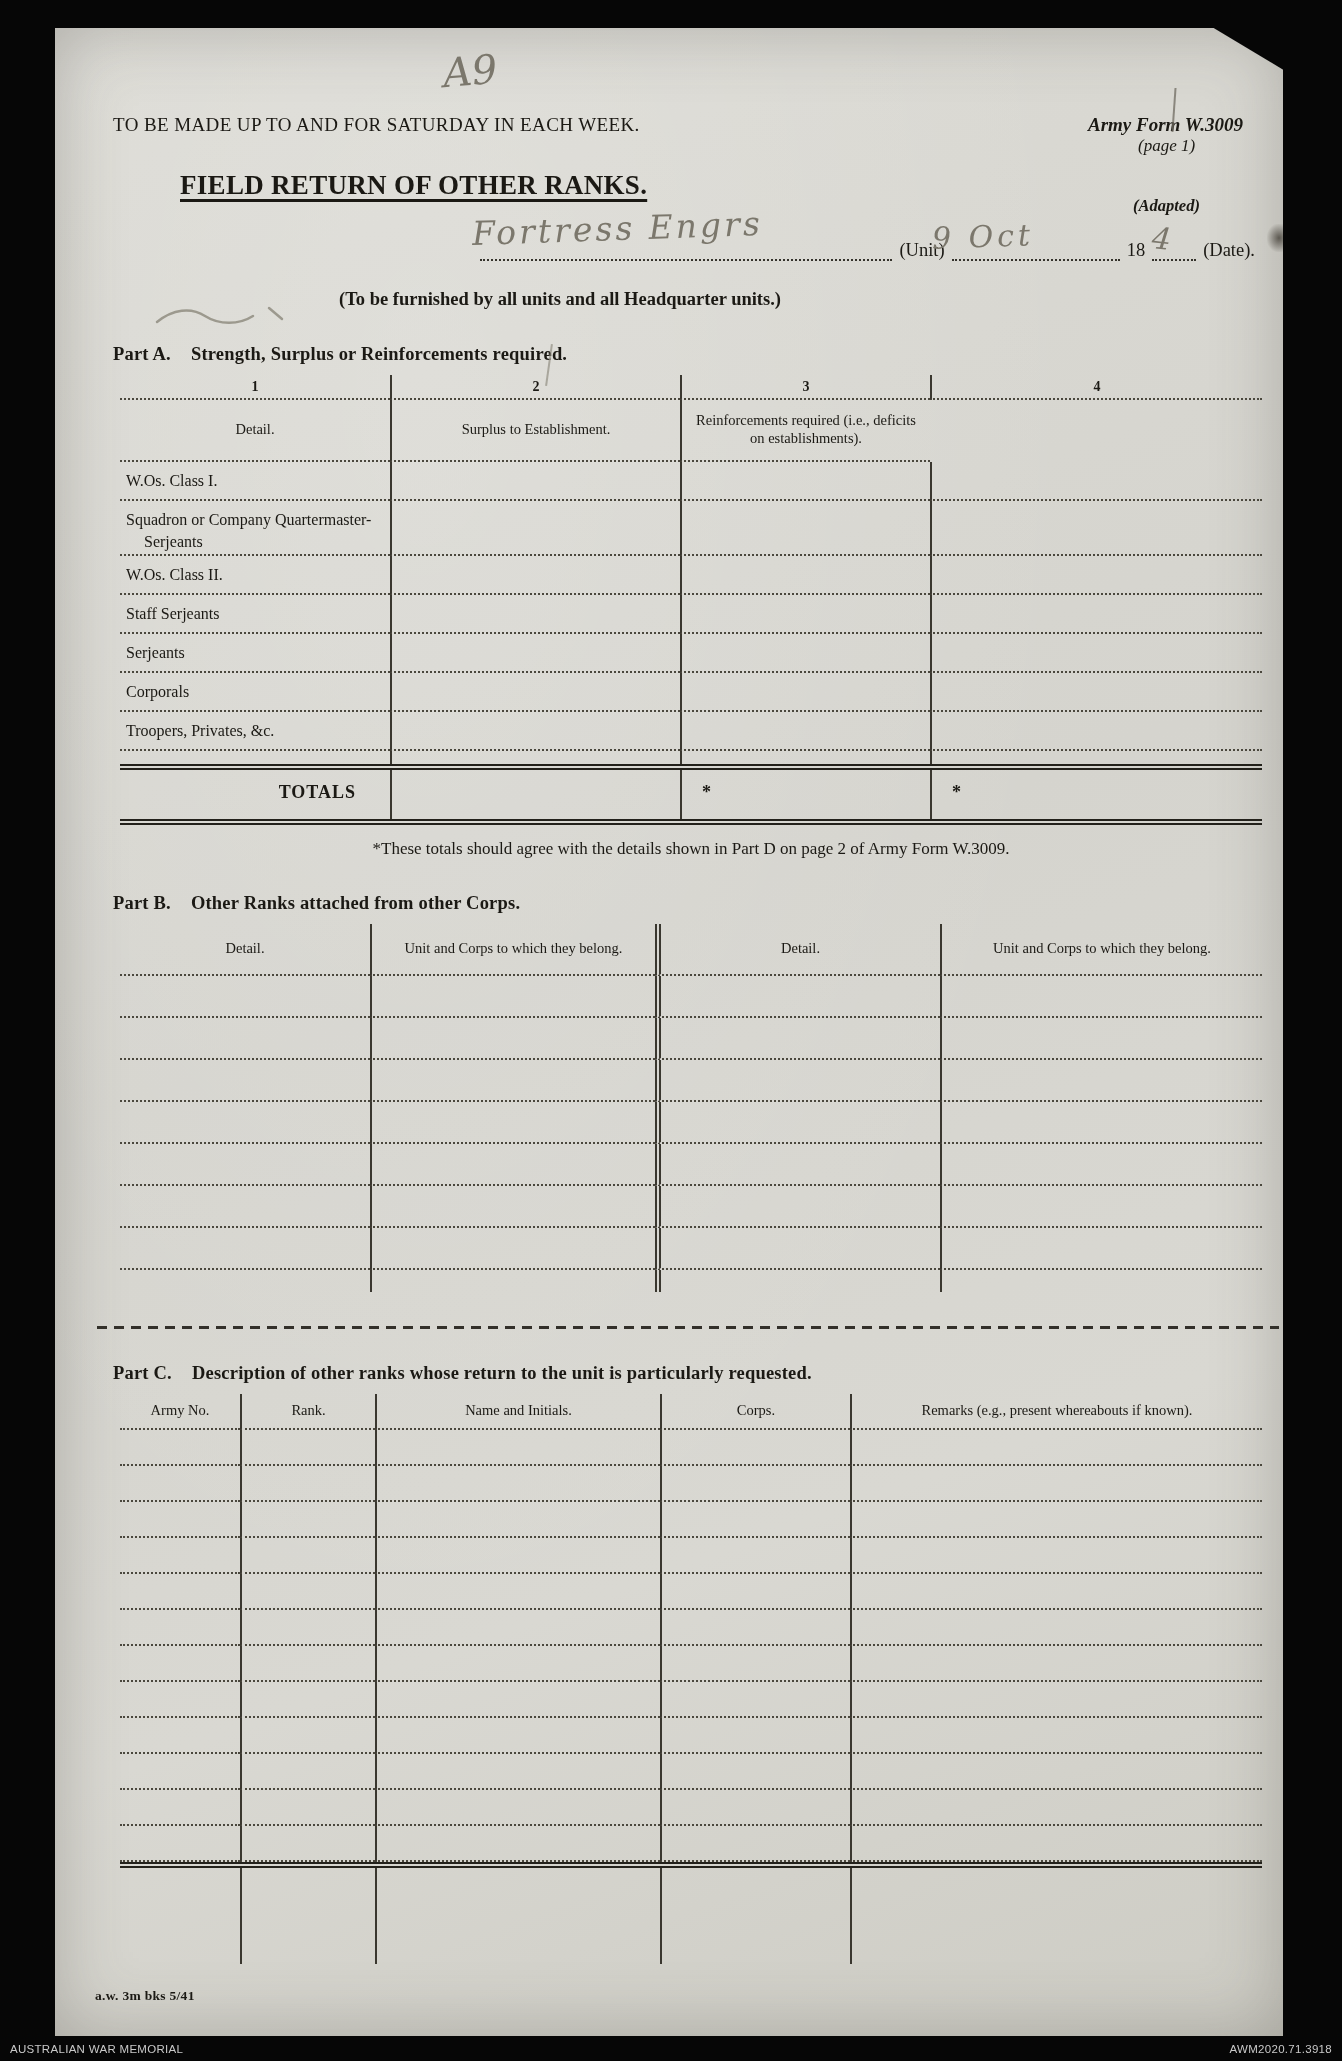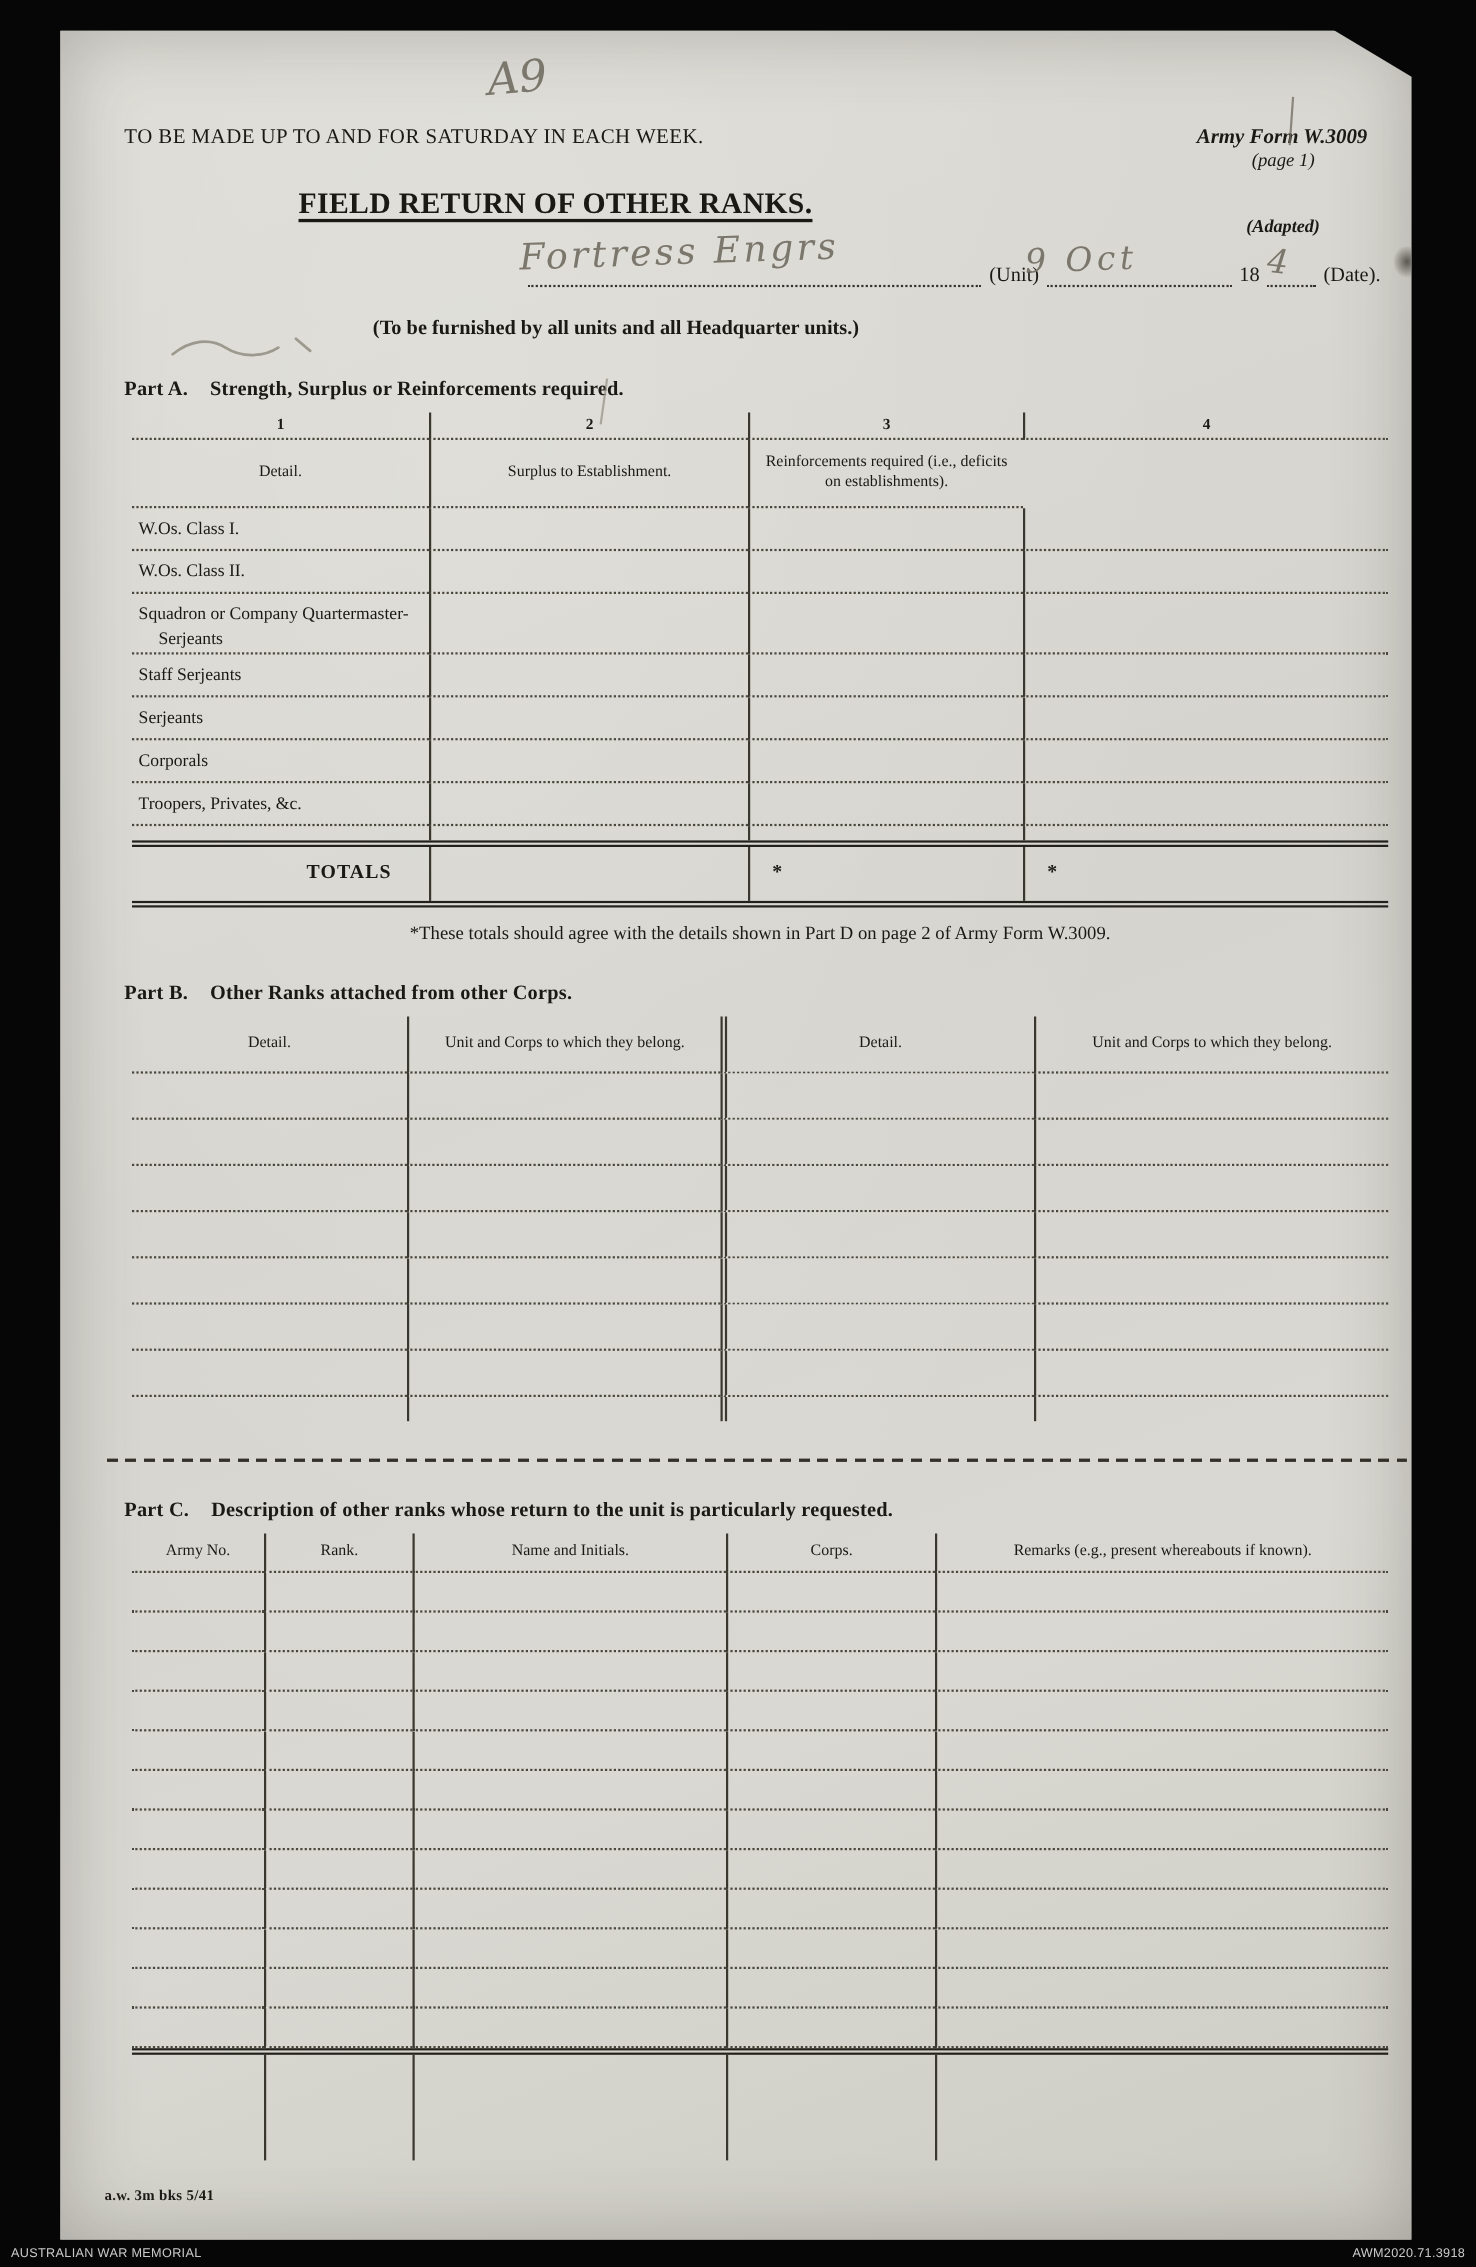--- a/index.html
+++ b/index.html
@@ -41,21 +41,21 @@
   .hw-year{ position:absolute; left:672px; top:-16px; font-size:30px; transform:rotate(6deg); }
 
   
   .toprow{ display:flex; justify-content:space-between; align-items:flex-start; padding:86px 40px 0 58px; }
   .top-instruction{ font-weight:normal; font-size:19px; letter-spacing:.4px; }
   .form-name{ font-weight:bold; font-style:italic; font-size:19px; }
   .form-pagelbl{ font-style:italic; font-size:17px; padding-left:50px; }
 
   .title-row{ position:relative; margin-top:14px; }
   .form-title{
-    width:650px; margin-left:125px; text-align:center;
+    width:650px; margin-left:125px; text-align:left;
     font-weight:bold; font-size:27px; letter-spacing:.3px;
     text-decoration:underline; text-decoration-thickness:2.5px; text-underline-offset:5px;
   }
   .adapted{ position:absolute; left:1078px; top:26px; font-style:italic; font-weight:bold; font-size:16.5px; }
 
   .unit-row{
     position:relative; display:flex; align-items:flex-end;
     margin:36px 21px 0 425px; font-size:18px;
   }
   .dots{ border-bottom:2px dotted #34322b; height:24px; }
@@ -181,27 +181,27 @@
       <div class="c">Reinforcements required (i.e., deficits on establishments).</div>
     </div>
 
     <div class="row ga body-row r-dot">
       <div class="c0 ta-label">W.Os. Class I.</div>
       <div class="c"></div>
       <div class="c"></div>
       <div class="c"></div>
     </div>
       <div class="row ga body-row r-dot">
+      <div class="c0 ta-label">Squadron or Company Quartermaster-Serjeants</div>
+      <div class="c"></div>
+      <div class="c"></div>
+      <div class="c"></div>
+    </div>
+      <div class="row ga body-row r-dot">
       <div class="c0 ta-label">W.Os. Class II.</div>
-      <div class="c"></div>
-      <div class="c"></div>
-      <div class="c"></div>
-    </div>
-      <div class="row ga body-row r-dot">
-      <div class="c0 ta-label">Squadron or Company Quartermaster-Serjeants</div>
       <div class="c"></div>
       <div class="c"></div>
       <div class="c"></div>
     </div>
       <div class="row ga body-row r-dot">
       <div class="c0 ta-label">Staff Serjeants</div>
       <div class="c"></div>
       <div class="c"></div>
       <div class="c"></div>
     </div>

